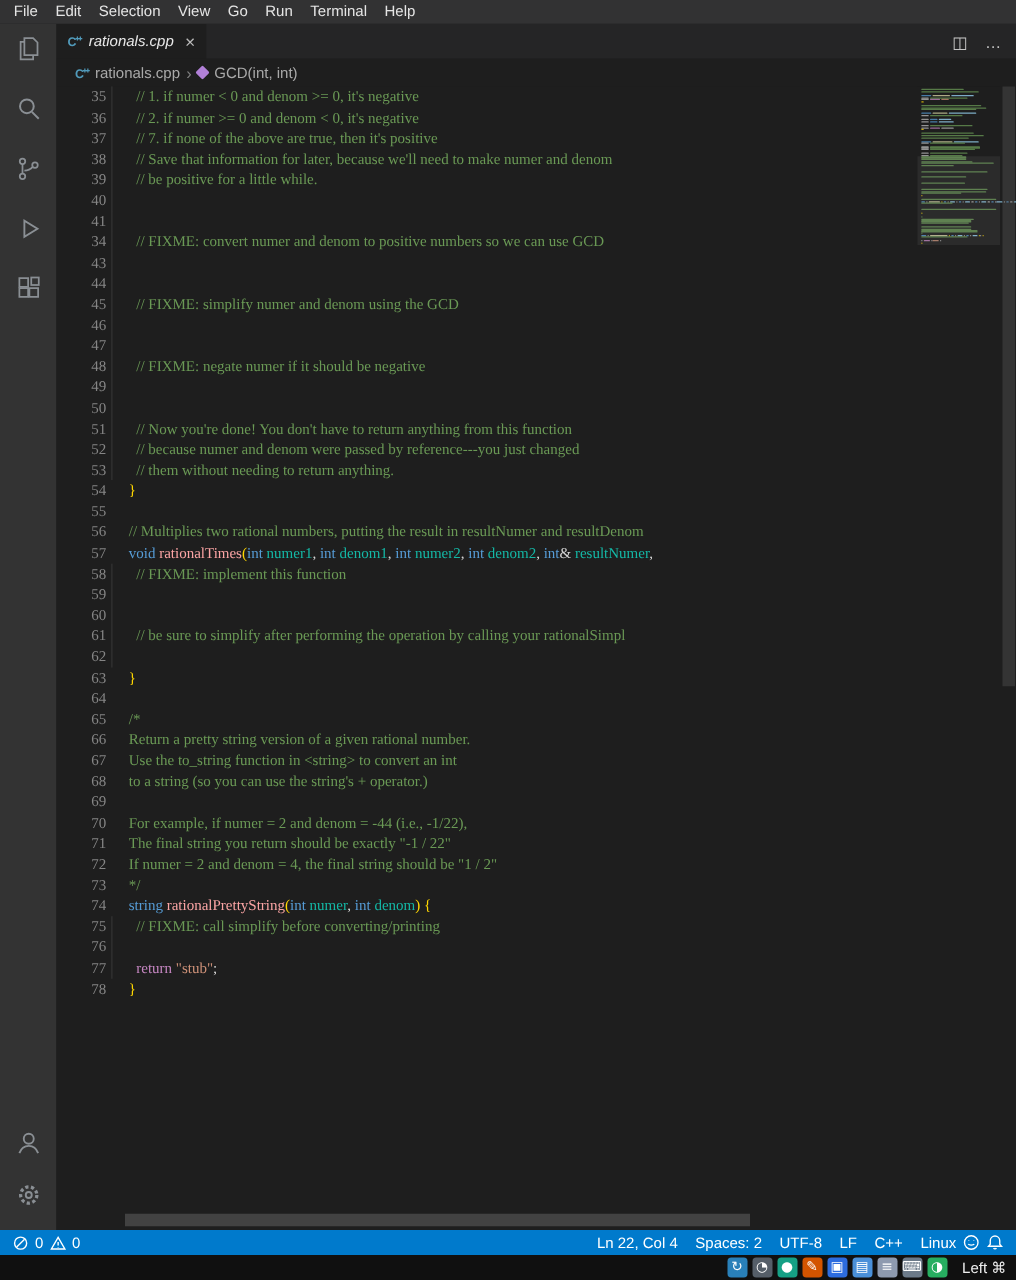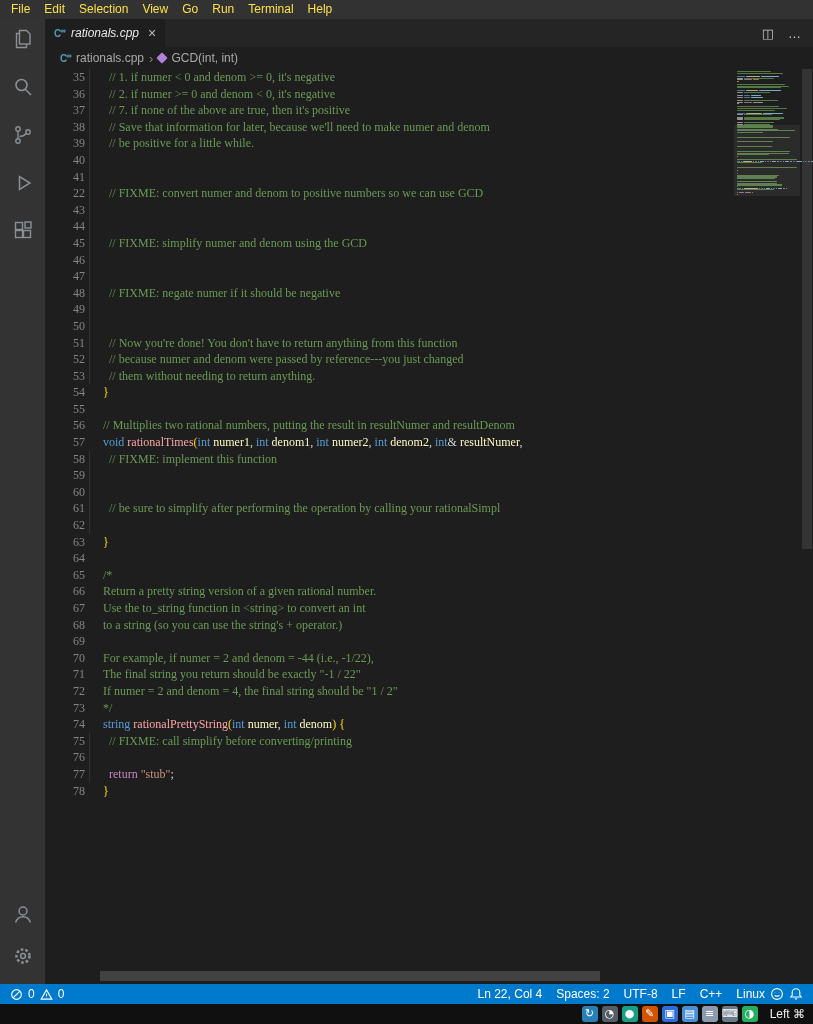--- a/index.html
+++ b/index.html
@@ -1,21 +1,21 @@
 <!DOCTYPE html>
 <html><head>
 <meta charset="utf-8">
 <style>
   html,body{margin:0;padding:0}
   body{width:813px;height:1024px;background:#1e1e1e;overflow:hidden;position:relative;
        font-family:"Liberation Sans",sans-serif;}
   
   .menubar{position:absolute;top:0;left:0;right:0;height:19px;background:#323233;
            display:flex;align-items:center;padding-left:4px;z-index:6}
-  .menubar .mi{color:#fde047;font-size:12px;padding:0 7px;line-height:19px;cursor:default}
+  .menubar .mi{color:#e5e5e5;font-size:12px;padding:0 7px;line-height:19px;cursor:default}
   
   .activitybar{position:absolute;top:19px;left:0;width:45px;bottom:40px;background:#333333;
                display:flex;flex-direction:column;align-items:center;z-index:5}
   .ab-top{display:flex;flex-direction:column;gap:24px;padding-top:8px}
   .ab-bottom{margin-top:auto;display:flex;flex-direction:column;gap:18px;padding-bottom:16px}
   .ab-icon{width:24px;height:24px;color:#8a8f94;cursor:pointer}
   .ab-icon svg{display:block}
   
   .tabbar{position:absolute;top:19px;left:45px;right:0;height:28px;background:#252526;display:flex}
   .tab{background:#1e1e1e;display:flex;align-items:center;padding:0 9px;gap:6px;height:100%;cursor:pointer}
@@ -29,21 +29,21 @@
   .bc-sep{color:#808080;font-size:13px}
   .bc-symbol-icon{width:8px;height:8px;background:#b180d7;transform:rotate(45deg);display:inline-block;border-radius:1px}
   
   .editor{position:absolute;top:69px;left:45px;right:0;bottom:40px;background:#1e1e1e;overflow:hidden}
   .code-lines{position:absolute;top:0;left:0;right:78px;overflow:hidden}
   .code-line{display:flex;height:16.6px;line-height:16.6px;font-family:Liberation Serif, serif;
              font-size:12px;white-space:pre;cursor:text}
   .ln{width:40px;text-align:right;color:#858585;flex:none;user-select:none}
   .lc{padding-left:18px;color:#d4d4d4;flex:none}
   .code-line.g .lc{background:linear-gradient(rgba(255,255,255,0.09),rgba(255,255,255,0.09)) no-repeat 4px 0 / 1px 100%}
-  .tok-c{color:#6a9955}.tok-k{color:#569cd6}.tok-f{color:#fca5a5}.tok-p{color:#fef9c3}
+  .tok-c{color:#6a9955}.tok-k{color:#569cd6}.tok-f{color:#fca5a5}.tok-p{color:#14b8a6}
   .tok-s{color:#ce9178}.tok-b{color:#ffd700}.tok-w{color:#c586c1}.tok-t{color:#d4d4d4}
   
   .minimap{position:absolute;top:0;right:13px;width:66px;height:100%;background:#1e1e1e}
   .mm-content{position:absolute;top:2px;left:0;right:0}
   .mm-row{height:1.6px;display:flex;align-items:center;gap:1px;padding-left:3px}
   .mm-seg{height:1.1px;border-radius:.5px;flex:none}
   .mm-slider{position:absolute;left:0;right:0;background:rgba(255,255,255,0.06)}
   .vscrollbar{position:absolute;top:0;right:1px;width:10px;height:480px;background:rgba(121,121,121,0.25)}
   .hscrollbar{position:absolute;left:55px;bottom:3px;width:500px;height:10px;background:rgba(121,121,121,0.4)}
   
@@ -149,21 +149,21 @@
 
 <div class="editor">
   <div class="code-lines">
       <div class="code-line g"><span class="ln">35</span><span class="lc"><span class="tok-c">  // 1. if numer &lt; 0 and denom &gt;= 0, it's negative</span></span></div>
       <div class="code-line g"><span class="ln">36</span><span class="lc"><span class="tok-c">  // 2. if numer &gt;= 0 and denom &lt; 0, it's negative</span></span></div>
       <div class="code-line g"><span class="ln">37</span><span class="lc"><span class="tok-c">  // 7. if none of the above are true, then it's positive</span></span></div>
       <div class="code-line g"><span class="ln">38</span><span class="lc"><span class="tok-c">  // Save that information for later, because we'll need to make numer and denom</span></span></div>
       <div class="code-line g"><span class="ln">39</span><span class="lc"><span class="tok-c">  // be positive for a little while.</span></span></div>
       <div class="code-line g"><span class="ln">40</span><span class="lc"></span></div>
       <div class="code-line g"><span class="ln">41</span><span class="lc"></span></div>
-      <div class="code-line g"><span class="ln">22</span><span class="lc"><span class="tok-c">  // FIXME: convert numer and denom to positive numbers so we can use GCD</span></span></div>
+      <div class="code-line g"><span class="ln">34</span><span class="lc"><span class="tok-c">  // FIXME: convert numer and denom to positive numbers so we can use GCD</span></span></div>
       <div class="code-line g"><span class="ln">43</span><span class="lc"></span></div>
       <div class="code-line g"><span class="ln">44</span><span class="lc"></span></div>
       <div class="code-line g"><span class="ln">45</span><span class="lc"><span class="tok-c">  // FIXME: simplify numer and denom using the GCD</span></span></div>
       <div class="code-line g"><span class="ln">46</span><span class="lc"></span></div>
       <div class="code-line g"><span class="ln">47</span><span class="lc"></span></div>
       <div class="code-line g"><span class="ln">48</span><span class="lc"><span class="tok-c">  // FIXME: negate numer if it should be negative</span></span></div>
       <div class="code-line g"><span class="ln">49</span><span class="lc"></span></div>
       <div class="code-line g"><span class="ln">50</span><span class="lc"></span></div>
       <div class="code-line g"><span class="ln">51</span><span class="lc"><span class="tok-c">  // Now you're done! You don't have to return anything from this function</span></span></div>
       <div class="code-line g"><span class="ln">52</span><span class="lc"><span class="tok-c">  // because numer and denom were passed by reference---you just changed</span></span></div>

